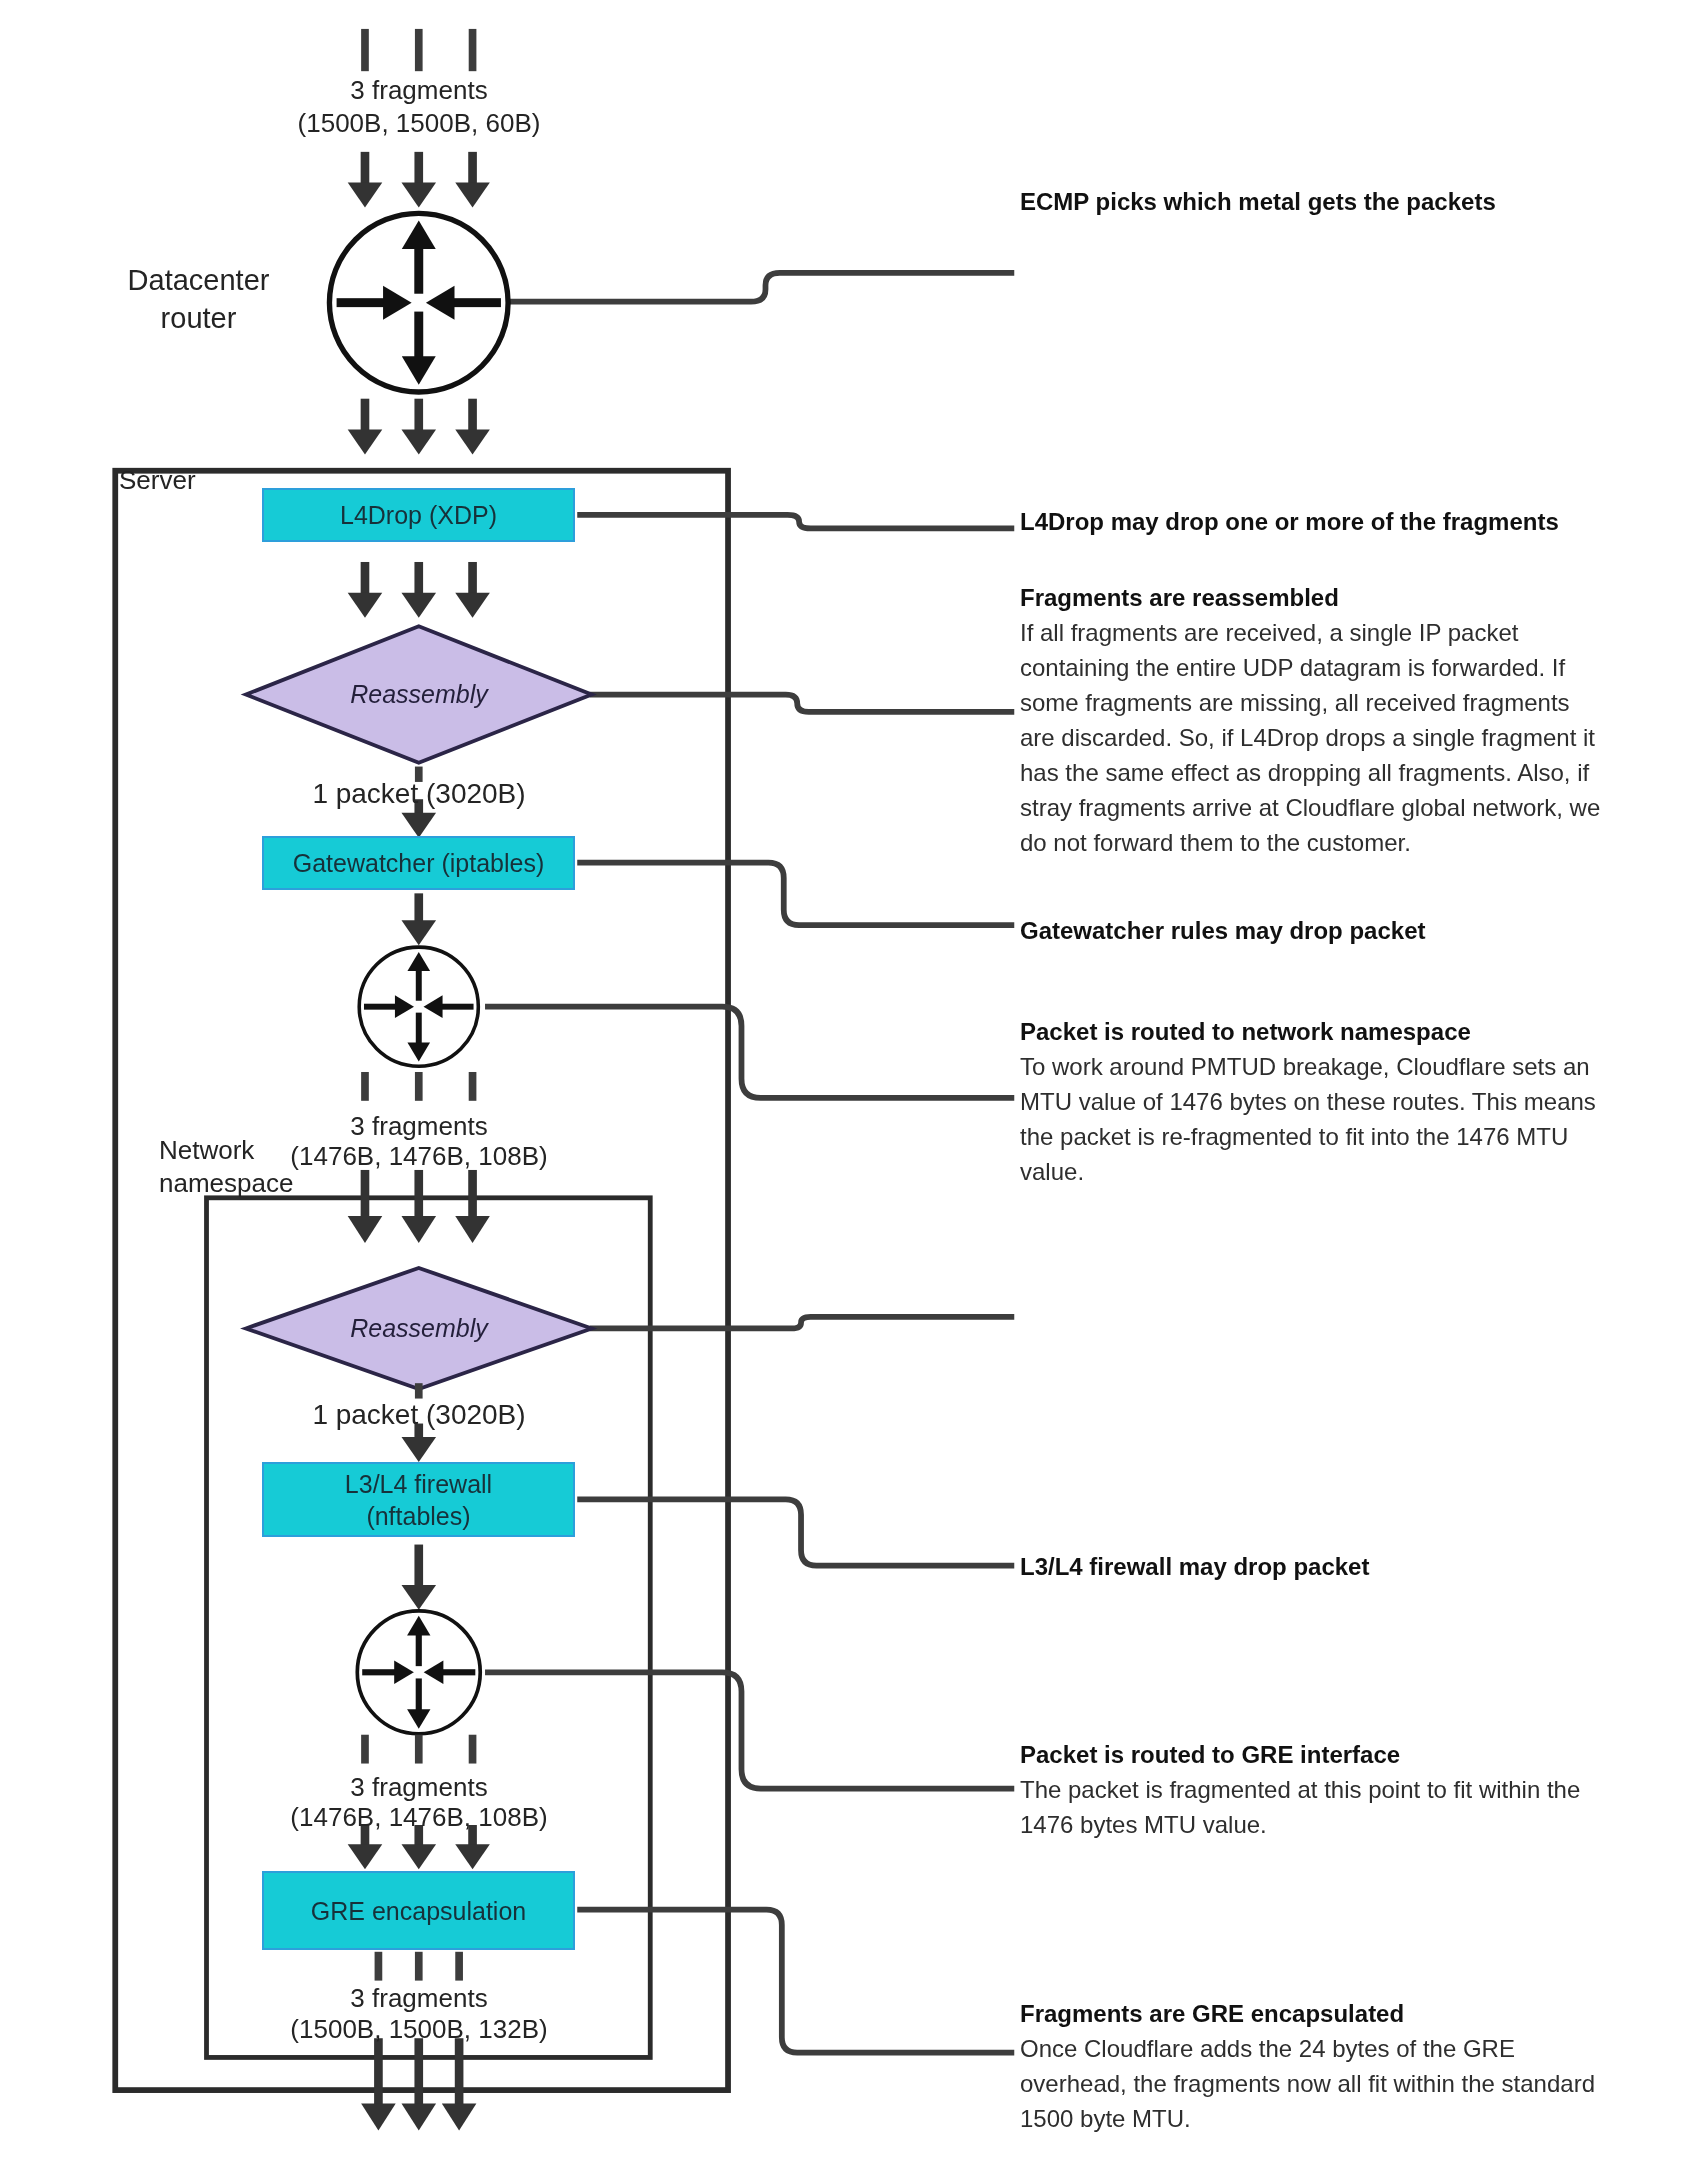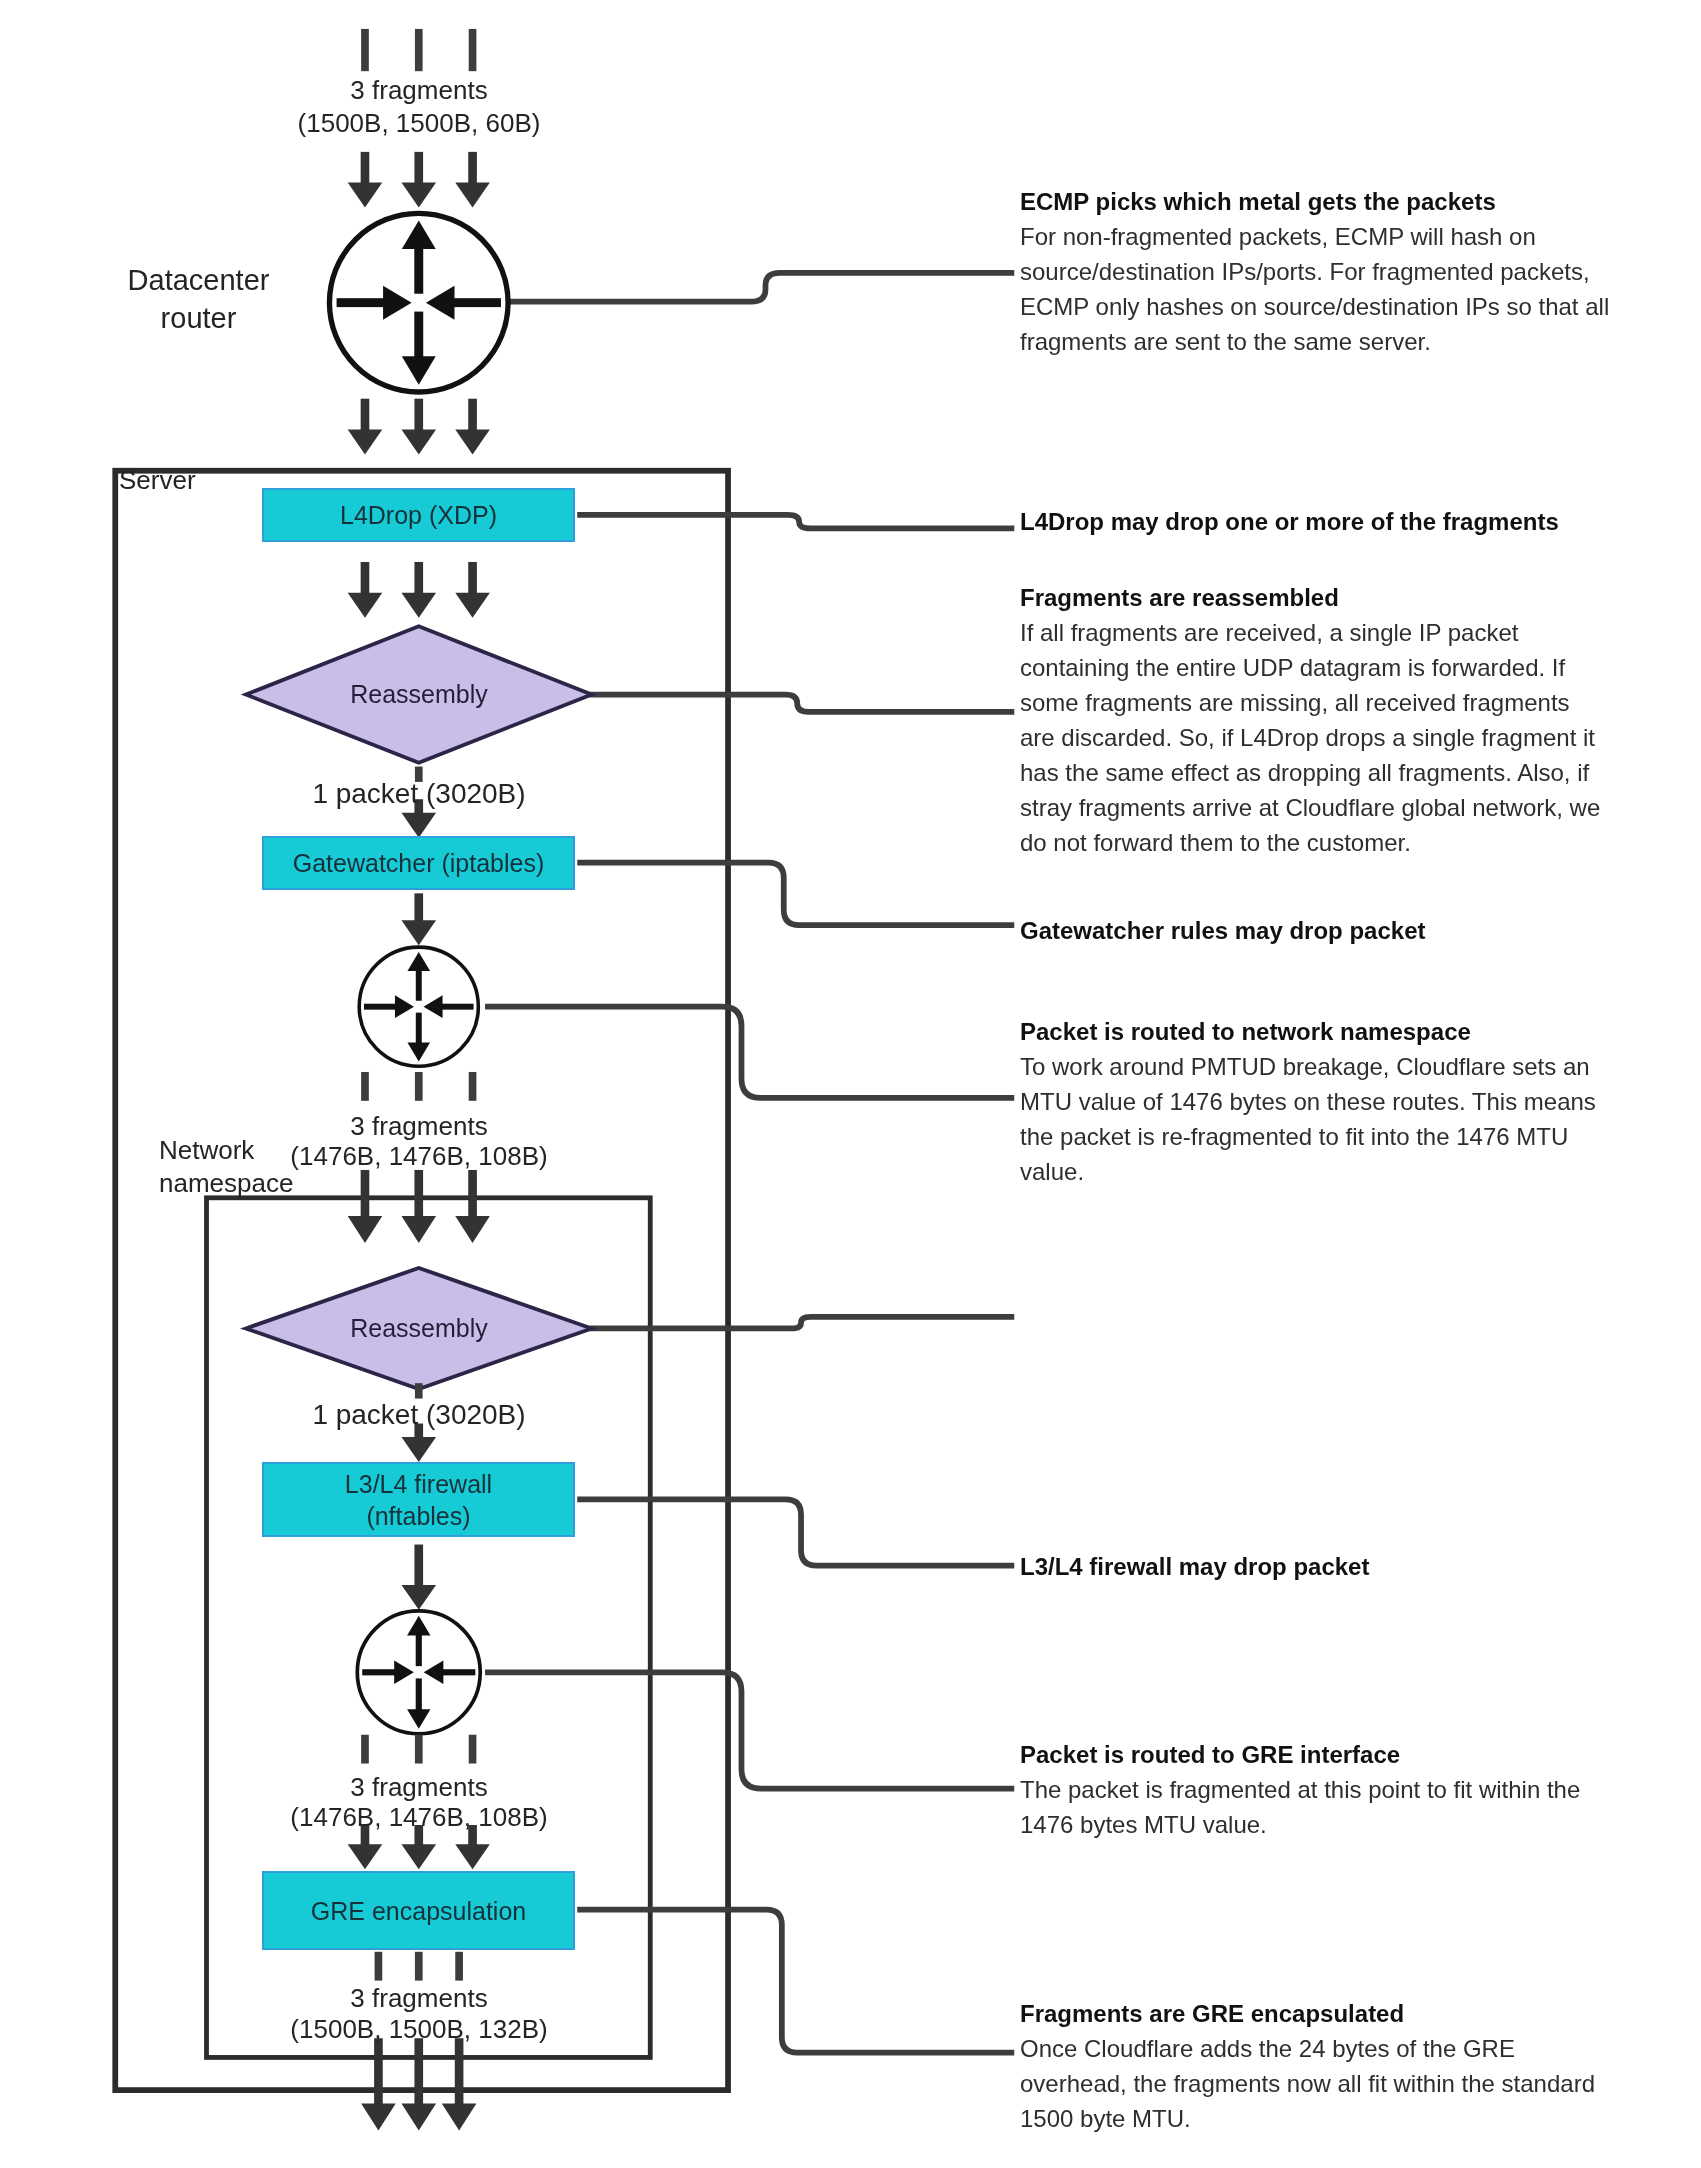--- a/index.html
+++ b/index.html
@@ -14,21 +14,21 @@
   .frag-label{font-size:26px;line-height:31px;color:#242424;}
   .side-label{font-size:26px;line-height:33px;color:#242424;}
   .big-label{font-size:29px;line-height:38px;color:#242424;}
   .packet-label{font-size:28px;color:#242424;}
   .node-box{
     position:absolute;left:262px;width:313px;
     display:flex;align-items:center;justify-content:center;
     background:#16cbd6;border:2.9px solid #2d9fdb;box-sizing:border-box;
     font-size:25px;line-height:32px;color:#17313a;text-align:center;
   }
-  .diamond-label{font-size:25px;color:#231f3a;}
+  .diamond-label{font-size:25px;color:#231f3a;font-style:italic;}
   .ann{position:absolute;left:1020px;width:677px;font-size:24px;line-height:35px;}
   .ann .hd{font-weight:bold;color:#111111;}
   .ann .bd{color:#2e2e2e;white-space:pre-line;}
 </style>
 </head>
 <body>
 
 <div id="canvas">
 
   <svg id="diagram-svg" viewBox="0 0 1771 2257" xmlns="http://www.w3.org/2000/svg">
@@ -201,24 +201,20 @@
   <div class="abs ctr frag-label" style="left:275px;top:1772px;width:288px;">3 fragments</div>
   <div class="abs ctr frag-label" style="left:275px;top:1802px;width:288px;">(1476B, 1476B, 108B)</div>
 
   <div class="node-box" style="top:1871px;height:79px;">GRE encapsulation</div>
 
   <div class="abs ctr frag-label" style="left:275px;top:1983px;width:288px;">3 fragments</div>
   <div class="abs ctr frag-label" style="left:275px;top:2014px;width:288px;">(1500B, 1500B, 132B)</div>
 
   <div class="ann" style="top:184px;">
     <div class="hd">ECMP picks which metal gets the packets</div>
-    <div class="bd">For non-fragmented packets, ECMP will hash on
-source/destination IPs/ports. For fragmented packets,
-ECMP only hashes on source/destination IPs so that all
-fragments are sent to the same server.</div>
   </div>
   <div class="ann" style="top:504px;">
     <div class="hd">L4Drop may drop one or more of the fragments</div>
     <div class="bd"></div>
   </div>
   <div class="ann" style="top:580px;">
     <div class="hd">Fragments are reassembled</div>
     <div class="bd">If all fragments are received, a single IP packet
 containing the entire UDP datagram is forwarded. If
 some fragments are missing, all received fragments

